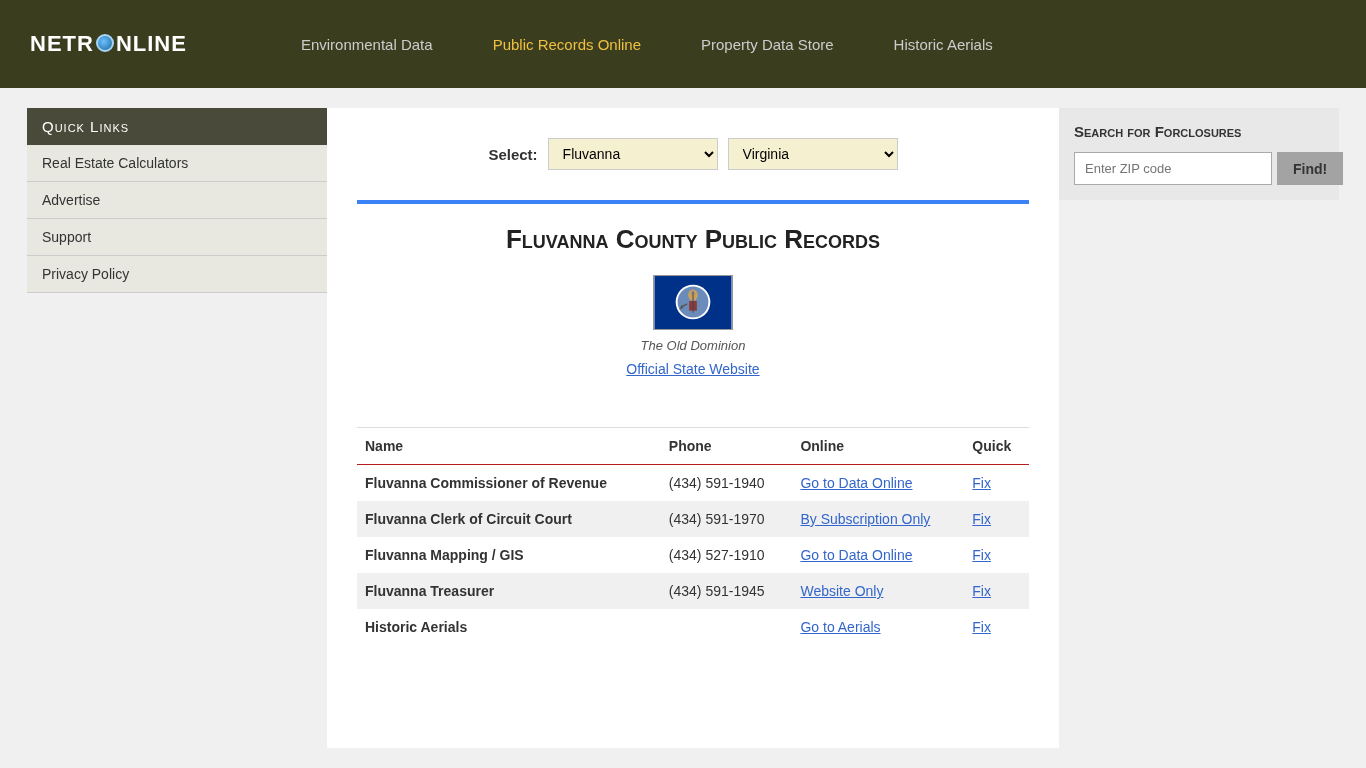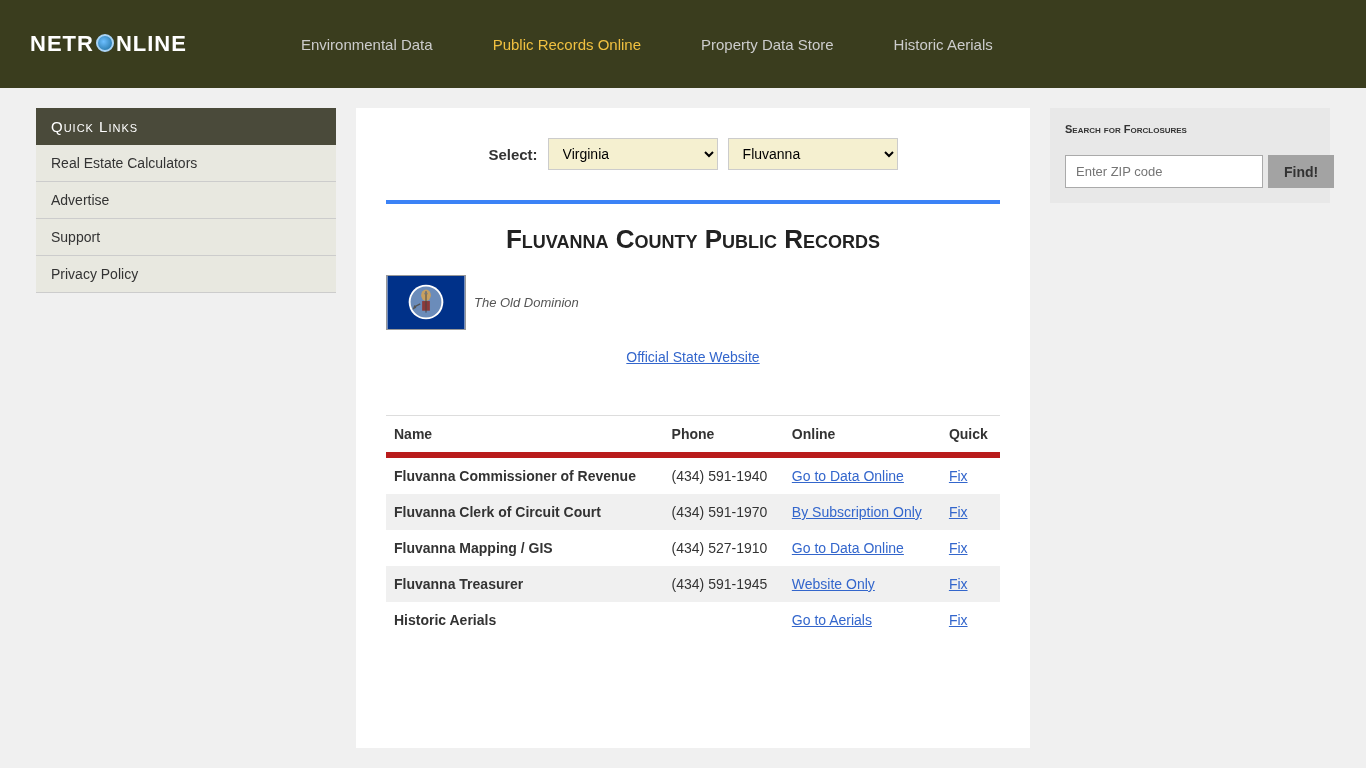--- a/index.html
+++ b/index.html
@@ -51,22 +51,21 @@
       display: flex;
       align-items: center;
     }
     .nav-item.active { color: #f0c040; }
 
     
     #main-wrapper {
       display: flex;
       max-width: 1366px;
       margin: 0 auto;
-      padding: 20px 36px;
-      gap: 20px;
+      padding: 20px 27px;
       background: #f0f0f0;
       min-height: 680px;
     }
 
     
     #sidebar {
       width: 300px;
       flex-shrink: 0;
     }
     .sidebar-title {
@@ -125,24 +124,24 @@
     }
     .county-title {
       font-size: 26px;
       font-variant: small-caps;
       font-weight: bold;
       color: #222;
       margin-bottom: 20px;
     }
     .flag-container {
       display: flex;
-      flex-direction: row;
+      flex-direction: column;
       align-items: center;
       gap: 8px;
-      margin-bottom: 19px;
+      margin-bottom: 8px;
     }
     .flag-svg {
       width: 80px;
       height: 55px;
       border: 1px solid #999;
     }
     .flag-caption {
       font-style: italic;
       color: #555;
       font-size: 13px;
@@ -155,21 +154,21 @@
     }
 
     
     #records-table {
       width: 100%;
       border-collapse: collapse;
       margin-top: 30px;
     }
     #records-table th {
       border-top: 1px solid #ddd;
-      border-bottom: 6px solid #b91c1c;
+      border-bottom: 1px solid #b91c1c;
       padding: 10px 8px;
       text-align: left;
       font-weight: bold;
       font-size: 14px;
       color: #333;
     }
     #records-table td {
       padding: 10px 8px;
       vertical-align: top;
       font-size: 14px;
@@ -190,24 +189,24 @@
     #right-sidebar {
       width: 280px;
       flex-shrink: 0;
     }
     .foreclosure-box {
       background: #e8e8e8;
       padding: 15px;
     }
     .foreclosure-title {
       font-variant: small-caps;
-      font-size: 11px;
+      font-size: 15px;
       font-weight: bold;
       color: #333;
-      margin-bottom: 20px;
+      margin-bottom: 12px;
     }
     .foreclosure-input-row {
       display: flex;
       gap: 5px;
     }
     .zip-input {
       flex: 1;
       padding: 8px 10px;
       border: 1px solid #aaa;
       font-size: 13px;
@@ -248,24 +247,24 @@
     <a class="sidebar-link">Advertise</a>
     <a class="sidebar-link">Support</a>
     <a class="sidebar-link">Privacy Policy</a>
   </div>
 
   <div id="content">
 
     <div id="select-row">
       <label>Select:</label>
       <select>
-        <option>Virginia</option>
+        <option>Fluvanna</option>
       </select>
       <select>
-        <option>Fluvanna</option>
+        <option>Virginia</option>
       </select>
     </div>
 
     <div id="county-header">
       <div class="county-title">Fluvanna County Public Records</div>
       <div class="flag-container">
 
         <svg class="flag-svg" viewBox="0 0 80 55" xmlns="http://www.w3.org/2000/svg">
           <rect width="80" height="55" fill="#003189"></rect>
 

